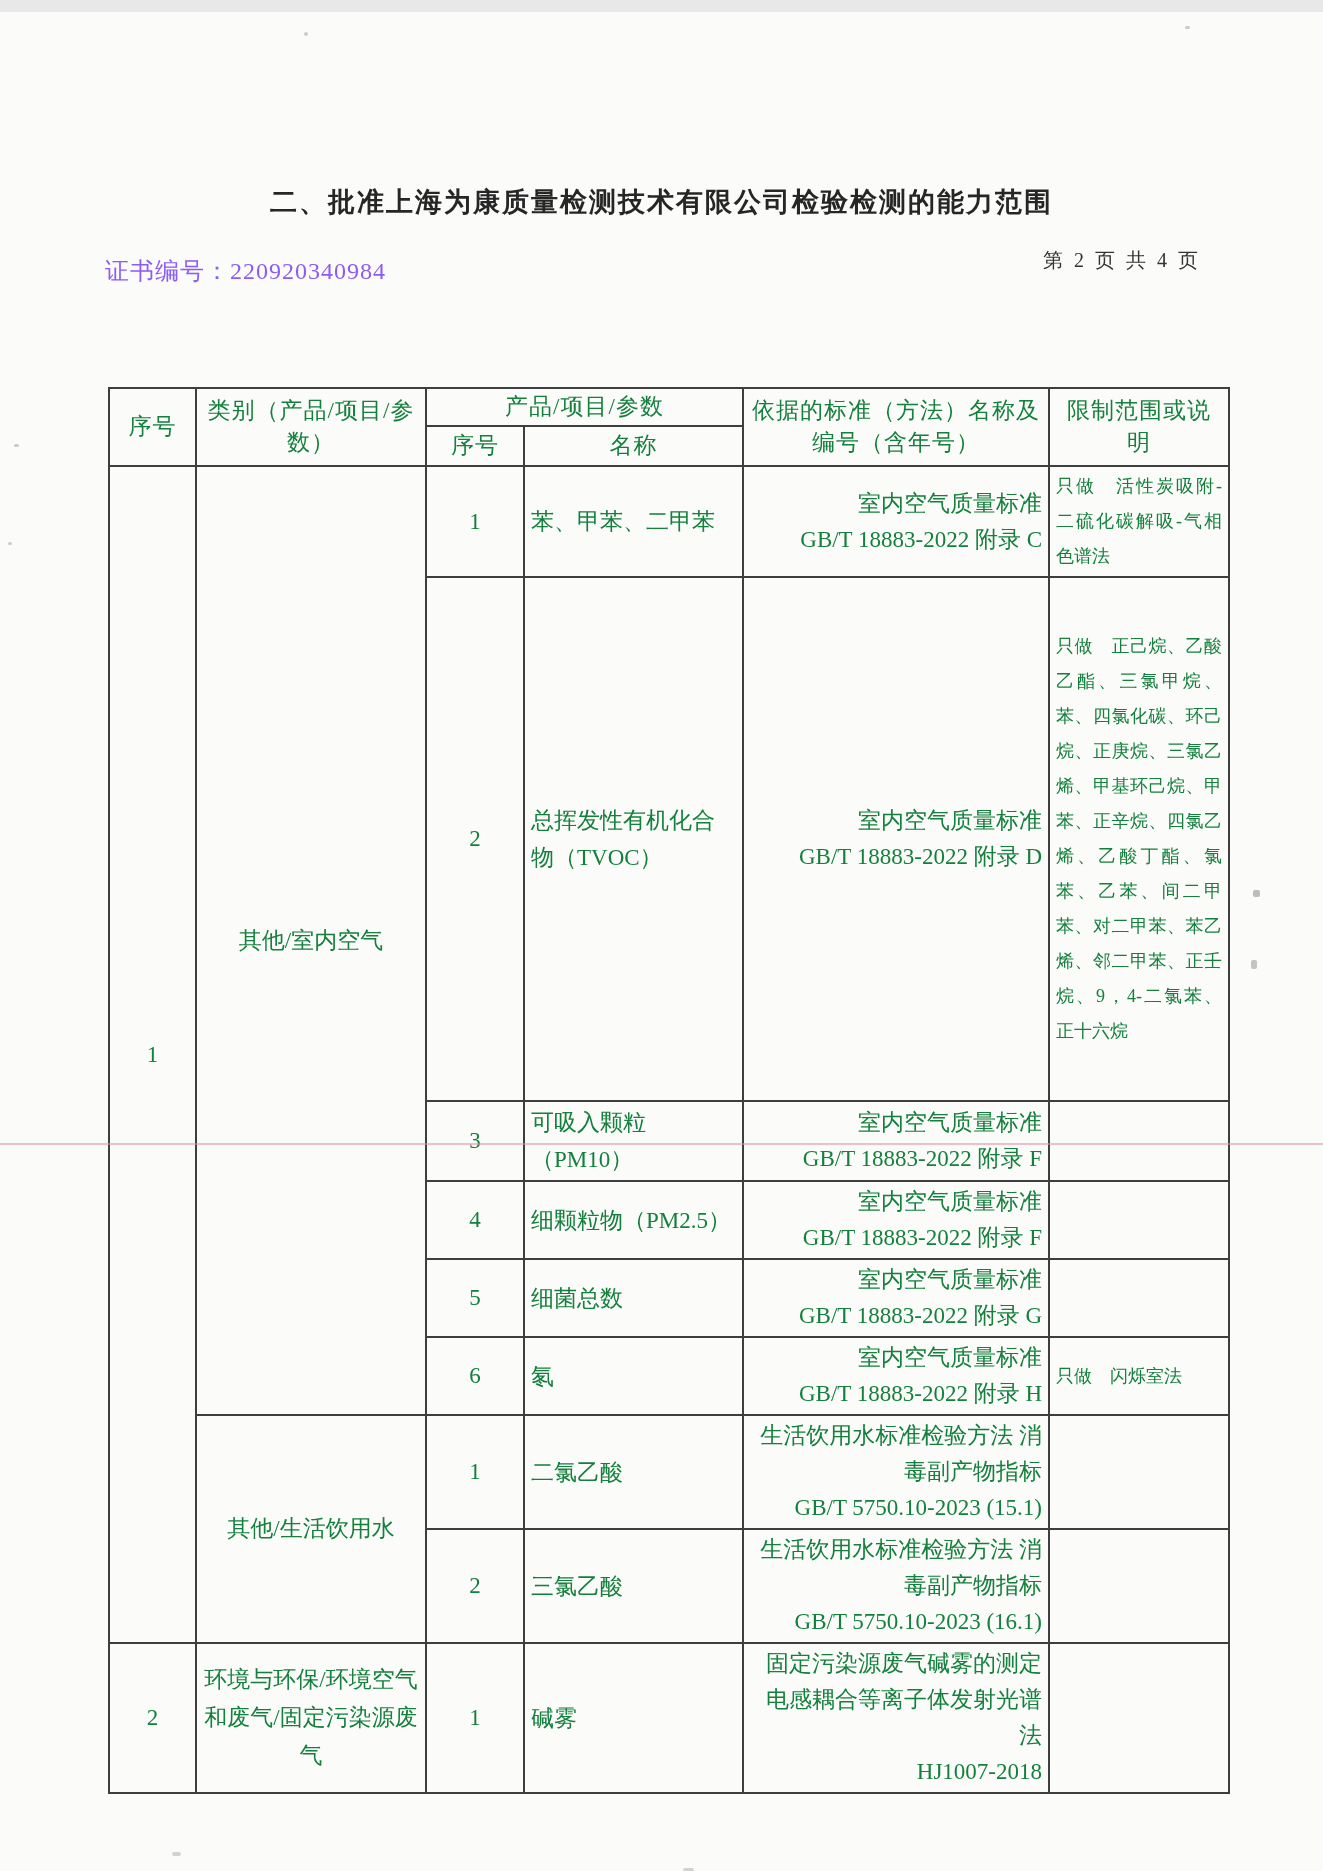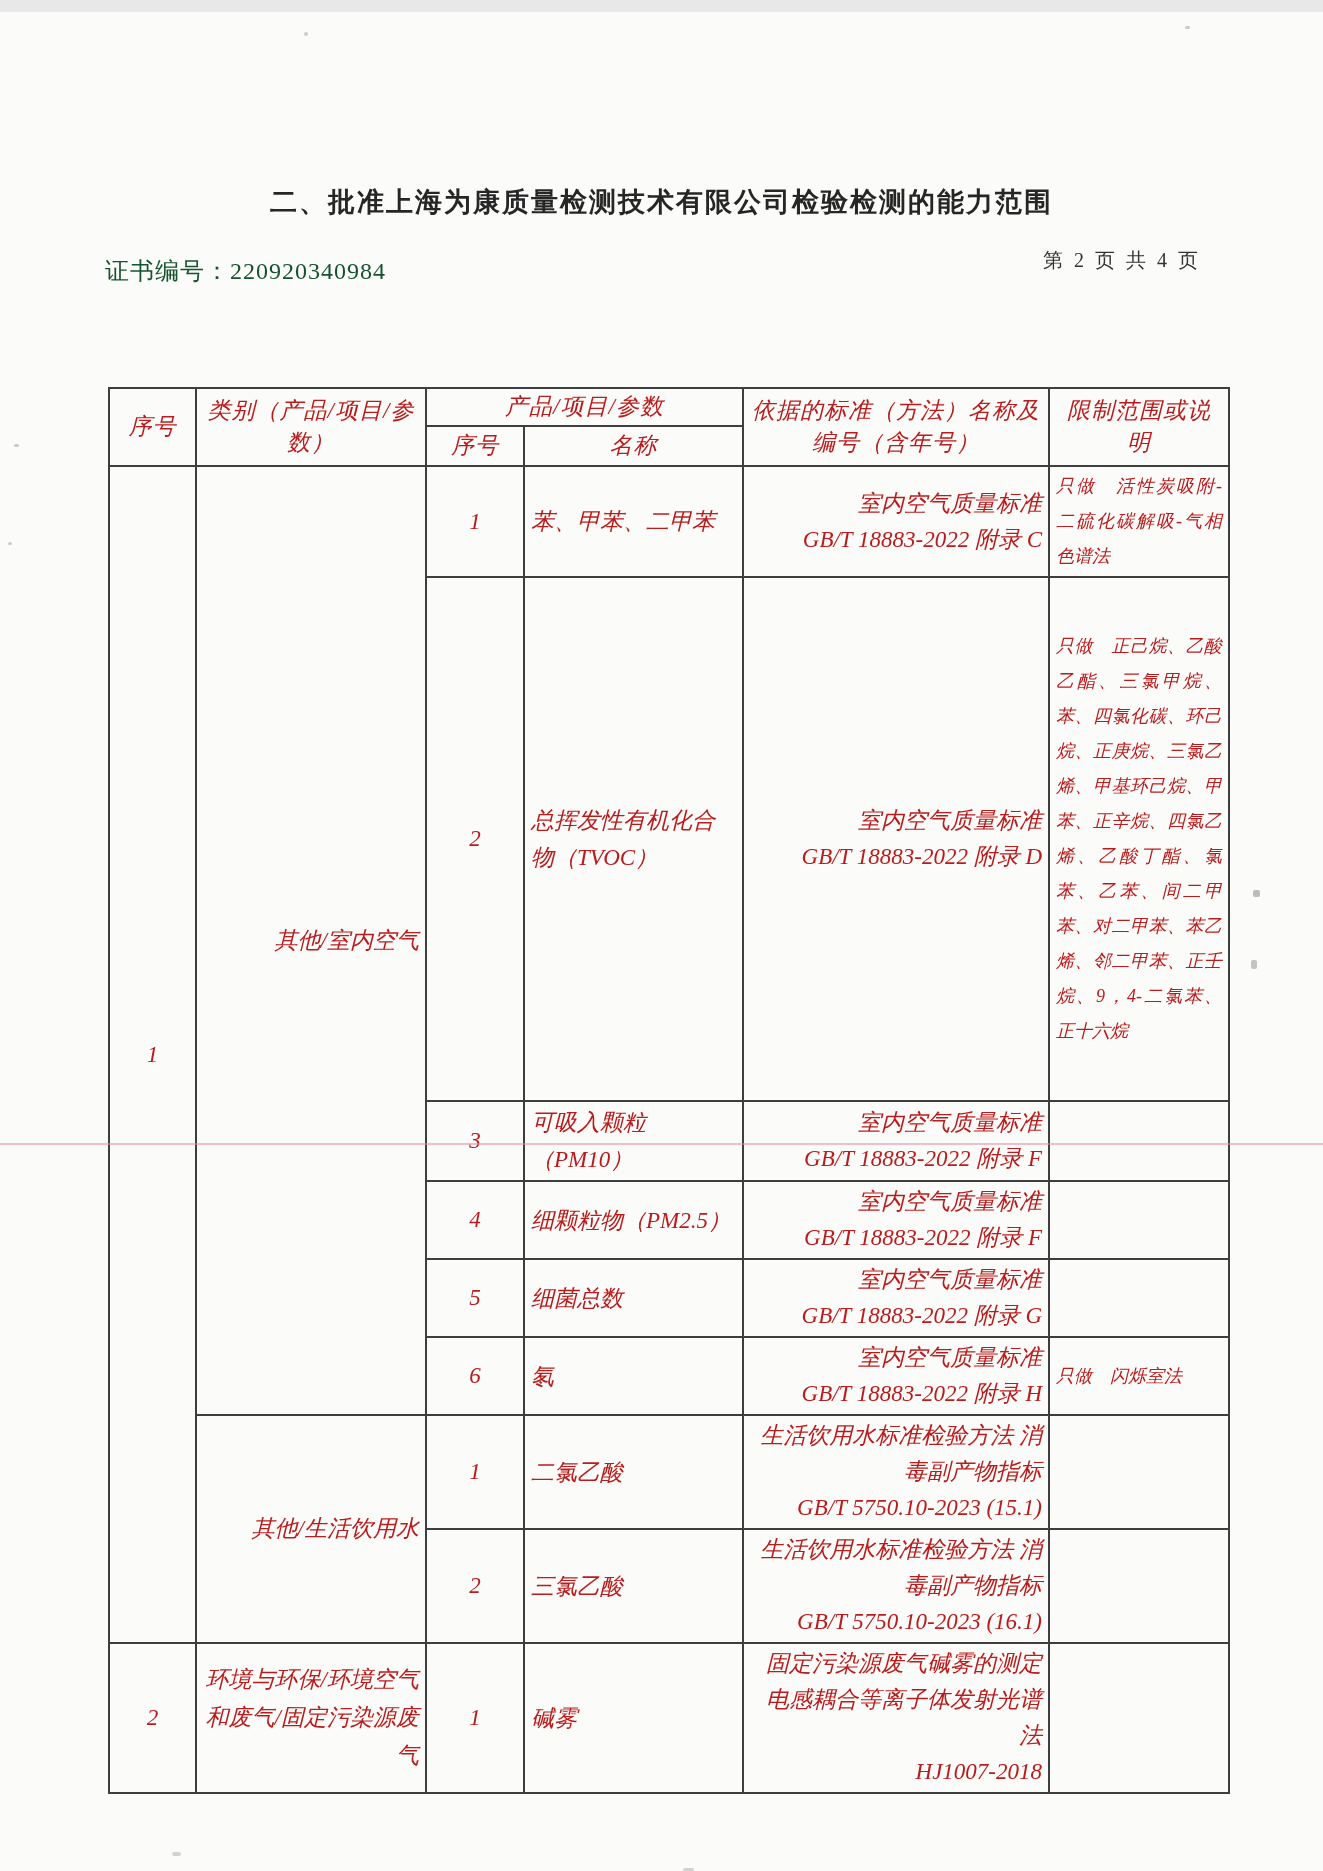--- a/index.html
+++ b/index.html
@@ -13,49 +13,48 @@
     font-family:"Liberation Serif","DejaVu Serif",serif;
   }
   .doc-title{
     position:absolute;top:172px;left:0;width:100%;
     text-align:center;
     font-size:27px;font-weight:bold;letter-spacing:2px;
     color:#262626;
   }
   .cert-line{
     position:absolute;top:243px;left:105px;
-    font-size:24px;letter-spacing:1px;color:#14532d;
+    font-size:24px;letter-spacing:1px;color:#8b5cf6;
   }
   .page-indicator{
     position:absolute;top:235px;left:1043px;
     font-size:20px;letter-spacing:3px;color:#333;
   }
   .address-line{
     position:absolute;top:303px;left:105px;
     font-size:23px;letter-spacing:1px;color:#2e2e2e;
   }
   table.cap{
     position:absolute;top:375px;left:108px;
     width:1120px;
     border-collapse:collapse;
     table-layout:fixed;
     font-size:23px;
-    color:#b91c1c;
-    font-style:italic;
+    color:#15803d;
   }
   table.cap th,table.cap td{
     border:2px solid #3e3e3e;
     vertical-align:middle;
     font-weight:normal;
     padding:2px 6px;
     overflow:hidden;
   }
   th.hdr{ text-align:center; line-height:32px; letter-spacing:1px; }
   td.c-no{ text-align:center; }
-  td.c-cat{ text-align:right; padding-left:14px; line-height:38px;border-radius:10px; }
+  td.c-cat{ text-align:center; padding-left:14px; line-height:38px;border-radius:10px; }
   td.c-sub{ text-align:center; }
   td.c-name{ text-align:left; padding-left:14px; line-height:37px; white-space:pre-line; }
   td.c-std{ text-align:right; padding:6px 10px 6px 12px; line-height:36px; white-space:pre-line; }
   td.c-res{
     text-align:justify; text-justify:inter-character;
     padding:6px 10px; font-size:18px; line-height:35px;
     vertical-align:middle; white-space:normal;
   }
   
   .pink-line{

